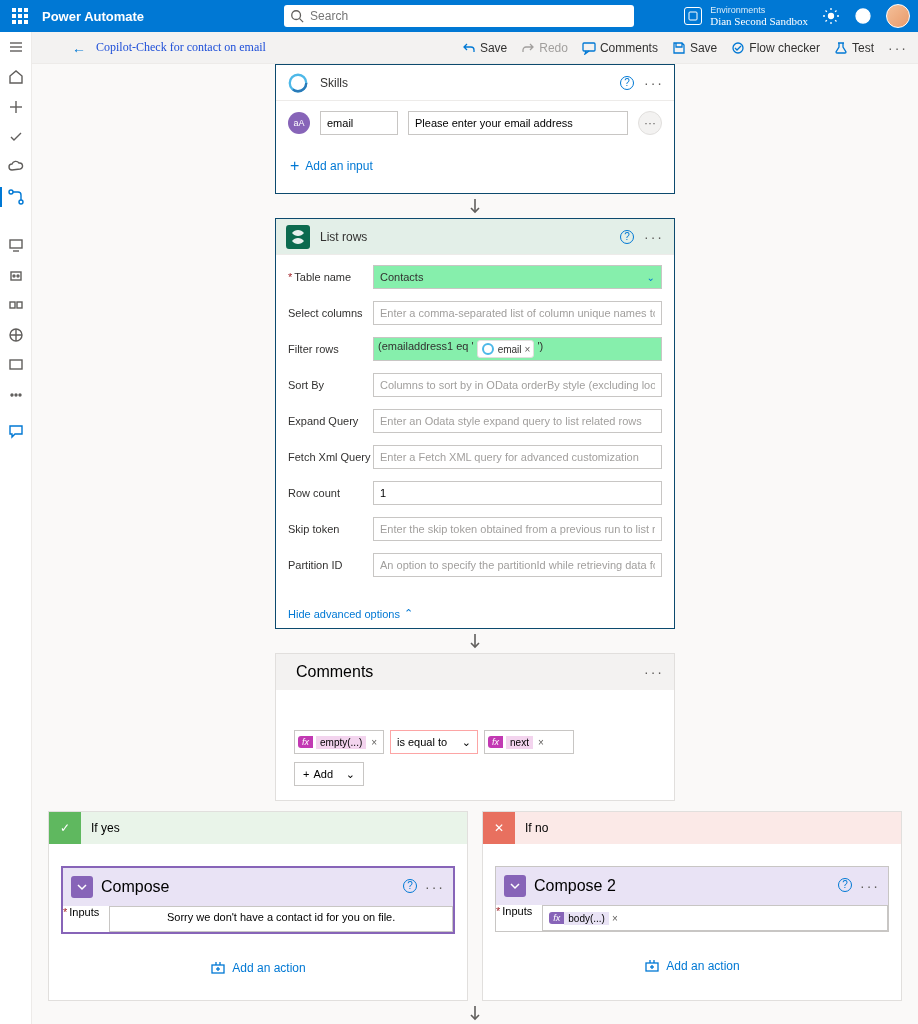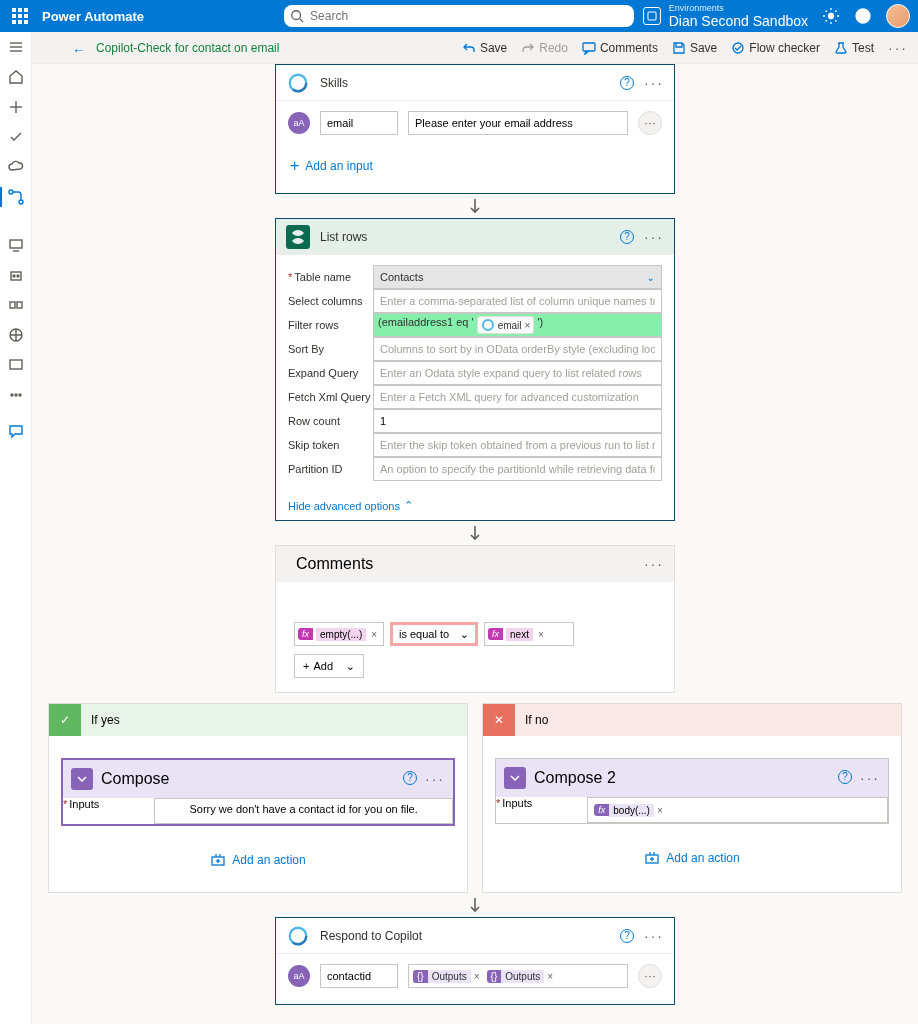--- a/index.html
+++ b/index.html
@@ -2,33 +2,33 @@
 <html><head>
 <meta charset="utf-8">
 <style>
 * { margin: 0; padding: 0; box-sizing: border-box; font-family: "Segoe UI", Arial, sans-serif; }
 body { background: #faf9f8; width: 918px; height: 1024px; overflow: hidden; }
 .topbar { background: #0078d4; height: 32px; display: flex; align-items: center; color: #fff; padding: 0 8px; }
 .waffle { width: 24px; height: 24px; display: grid; grid-template-columns: repeat(3,4px); grid-template-rows: repeat(3,4px); gap: 2px; margin-right: 10px; cursor: pointer; align-content: center; justify-content: center;}
 .waffle div { background: #fff; width: 4px; height: 4px; }
 .brand { font-size: 13px; font-weight: 600; margin-right: 30px; }
 .search { position: relative; width: 350px; margin-left: 110px;}
-.search input { width: 100%; height: 22px; border-radius: 8px; border: none; padding: 0 8px 0 26px; font-size: 12px; }
+.search input { width: 100%; height: 22px; border-radius: 3px; border: none; padding: 0 8px 0 26px; font-size: 12px; }
 .search-icon { position: absolute; left: 6px; top: 4px; width: 14px; height: 14px; }
 .top-right { margin-left: auto; display: flex; align-items: center; gap: 14px; font-size: 11px; }
 .env-block { display: flex; align-items: center; gap: 8px; }
 .env-icon { width: 18px; height: 18px; border: 1px solid #fff; border-radius: 3px; display:flex; align-items:center; justify-content:center;}
 .env-text div:first-child { font-size: 9px; opacity: .85; }
-.env-text div:last-child { font-size: 14px; }
+.env-text div:last-child { font-size: 11px; font-family: Liberation Serif, serif; }
 .top-icon { width: 18px; height: 18px; cursor: pointer; fill:#fff; }
 .avatar { width: 24px; height: 24px; border-radius: 50%; background: linear-gradient(135deg,#f4c099,#e89a6b); border:1px solid #fff;}
 
 .toolbar { height: 32px; background: #f3f2f1; border-bottom: 1px solid #edebe9; display: flex; align-items: center; padding: 0 10px 0 40px; font-size: 12px; color: #323130; }
 .toolbar .back { color:#0078d4; margin-right:10px; cursor:pointer; font-size:14px;}
-.toolbar .title { color: #15803d; }
+.toolbar .title { color: #1d4ed8; font-family: Liberation Serif, serif; }
 .toolbar-actions { margin-left: auto; display: flex; gap: 14px; align-items: center; }
 .toolbar-actions .act { display: flex; align-items: center; gap: 4px; cursor: pointer; color:#323130;}
 .toolbar-actions .act.disabled { color: #a19f9d; }
 .toolbar-actions svg { width:14px; height:14px;}
 
 .leftnav { position: absolute; left:0; top:32px; bottom:0; width:32px; background:#fff; border-right:1px solid #edebe9; display:flex; flex-direction:column; align-items:center; padding-top:6px; gap:12px; z-index:5;}
 .leftnav .nav-ic { width:18px; height:18px; cursor:pointer; fill:none; stroke:#605e5c; stroke-width:1.4; display:flex; align-items:center; justify-content:center;}
 .leftnav .nav-ic.active { stroke:#0078d4; position:relative;}
 .leftnav .nav-ic.active::before { content:''; position:absolute; left:-7px; top:-1px; bottom:-1px; width:2px; background:#0078d4;}
 
@@ -53,65 +53,65 @@
 .inp::placeholder { color:#a19f9d; }
 .circle-btn { width:24px; height:24px; border-radius:50%; background:#f3f2f1; border:1px solid #e1dfdd; display:flex; align-items:center; justify-content:center; cursor:pointer; color:#605e5c; font-size:12px;}
 .add-link { color:#0078d4; display:flex; align-items:center; gap:6px; cursor:pointer; padding:8px 2px;}
 .plus { font-size:16px; font-weight:300;}
 
 .arrow-down { height:24px; display:flex; align-items:center; justify-content:center; }
 .arrow-down svg { width:18px; height:18px; stroke:#605e5c; fill:none; stroke-width:1.6;}
 
 
 .green-hdr { background:#e3efe8; }
-.form-row { display:flex; align-items:center; margin-bottom:0;}
+.form-row { display:flex; align-items:center; margin-bottom:12px;}
 .form-row label { width:85px; font-size:11px; color:#323130;}
 .form-row label.req::before { content:"*"; color:#a4262c; margin-right:2px;}
-.select { flex:1; border:1px solid #c8c6c4; height:24px; display:flex; align-items:center; justify-content:space-between; padding:0 6px; font-size:11px; background:#e5e5e5; cursor:pointer;}
+.select { flex:1; border:1px solid #c8c6c4; height:24px; display:flex; align-items:center; justify-content:space-between; padding:0 6px; font-size:11px; background:#86efac; cursor:pointer;}
 .select .chev { color:#0078d4; font-size:10px;}
 .wide-inp { flex:1; }
 .filter-box { flex:1; border:1px solid #c8c6c4; min-height:24px; display:flex; padding:2px 4px; gap:3px; background:#86efac; font-size:11px;}
 .token { background:#fff; border:1px solid #e1dfdd; border-radius:3px; display:flex; align-items:center; padding:1px 3px; gap:3px; font-size:10px;}
 .token .tlogo { width:14px; height:14px; }
 .token .tlogo svg{width:14px;height:14px;}
 .token .x { cursor:pointer; color:#605e5c;}
 .hide-link { color:#0078d4; font-size:11px; padding:8px 12px; cursor:pointer; display:flex; align-items:center; gap:4px;}
 
 
 .cond-card { width:400px; background:#fff; border:1px solid #e1dfdd;}
 .cond-hdr { background:#f3f2f1; display:flex; align-items:center; height:36px; padding:0 10px; gap:10px;}
 .cond-body { padding: 40px 18px 14px 18px; display:flex; flex-direction:column; gap:8px;}
 .cond-row { display:flex; gap:6px; align-items:center;}
 .expr-box { border:1px solid #c8c6c4; height:24px; display:flex; align-items:center; padding:0 3px; gap:3px; background:#fff;}
 .fx-pill { background:#c239b3; color:#fff; border-radius:3px 0 0 3px; padding:1px 4px; font-size:10px; display:flex; align-items:center; gap:2px;}
 .fx-pill .fx { font-style:italic; font-size:9px;}
 .fx-val { background:#f3d4ee; font-size:10px; padding:1px 4px;}
 .expr-box.big { width:90px;}
-.op-sel { width:88px; border:3px solid #fca5a5; height:24px; display:flex; align-items:center; justify-content:space-between; padding:0 6px; font-size:11px; cursor:pointer;}
+.op-sel { width:88px; border:1px solid #fca5a5; height:24px; display:flex; align-items:center; justify-content:space-between; padding:0 6px; font-size:11px; cursor:pointer;}
 .add-btn { border:1px solid #c8c6c4; height:24px; padding:0 8px; display:flex; align-items:center; gap:4px; font-size:11px; cursor:pointer; width:70px;}
 
 
 .branches { display:flex; gap:14px; margin-top:10px; justify-content:center;}
 .branch { width:420px; background:#fff; border:1px solid #e1dfdd;}
 .branch-hdr { height:32px; display:flex; align-items:center; padding:0; font-size:12px;}
 .branch-hdr .chk { width:32px; height:32px; display:flex; align-items:center; justify-content:center; color:#fff;}
 .yes .chk { background:#5fb85f;}
 .yes .branch-hdr { background:#e9f4e9;}
 .no .chk { background:#e8705f;}
 .no .branch-hdr { background:#fbe9e7;}
 .branch-hdr .btxt { padding:0 10px;}
 .branch-body { padding:22px 12px 14px 12px;}
 .compose-card { border:1px solid #c8c6c4; }
 .compose-card.sel { border:2px solid #8764b8;}
 .compose-hdr { background:#e9e3f5; height:38px; display:flex; align-items:center; padding:0 8px; gap:8px;}
 .compose-hdr .cicon { width:22px; height:22px; background:#8764b8; border-radius:3px; display:flex; align-items:center; justify-content:center; color:#fff;}
 .compose-body { }
 .compose-body label { font-size:11px; display:block; margin-bottom:4px;}
 .compose-body label::before { content:"*"; color:#a4262c; margin-right:2px;}
-.textbox { border:1px solid #c8c6c4; min-height:26px; padding:4px 6px; font-size:11px; text-align:center; background:#fff;margin-left:45px;}
+.textbox { border:1px solid #c8c6c4; min-height:26px; padding:4px 6px; font-size:11px; text-align:center; background:#fff;}
 .textbox-left { text-align:left; display:flex; align-items:center; gap:4px;}
 .body-pill { display:flex; align-items:center;}
 .body-pill .fx-pill { background:#8764b8;}
 .body-pill .fx-val { background:#e9e3f5;}
 .add-action { display:flex; align-items:center; justify-content:center; gap:6px; padding:26px 0 10px 0; color:#0078d4; font-size:12px; cursor:pointer;}
 .add-action svg { width:16px; height:16px;}
 
 
 .out-pill { display:inline-flex; align-items:center;}
 .out-pill .fx-pill { background:#8764b8; font-style:normal;}

